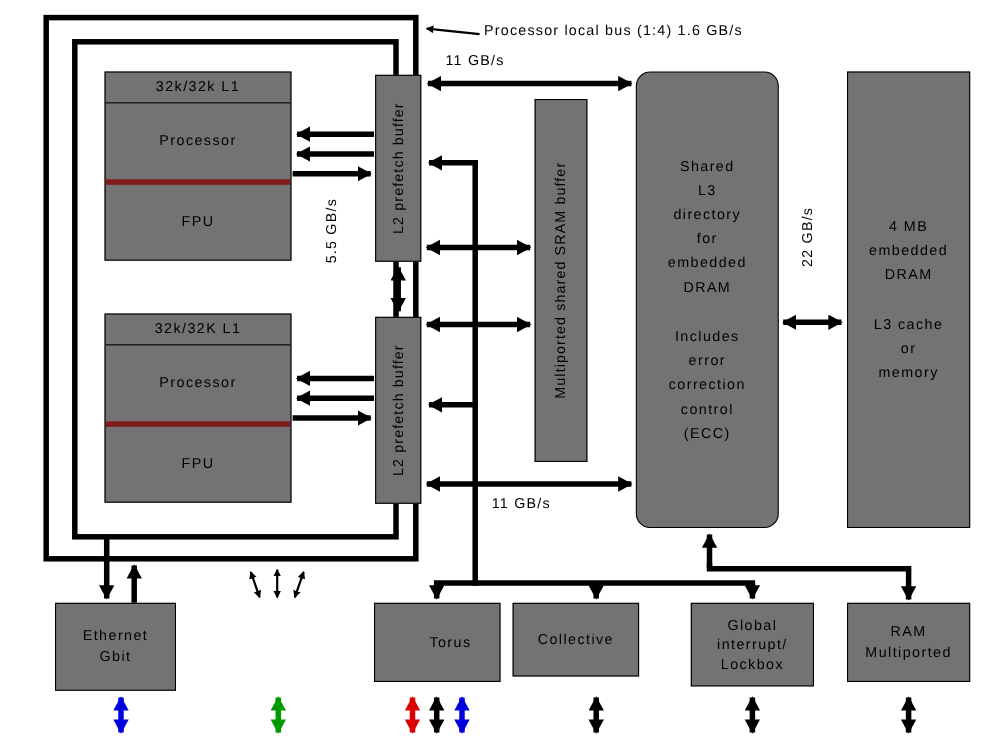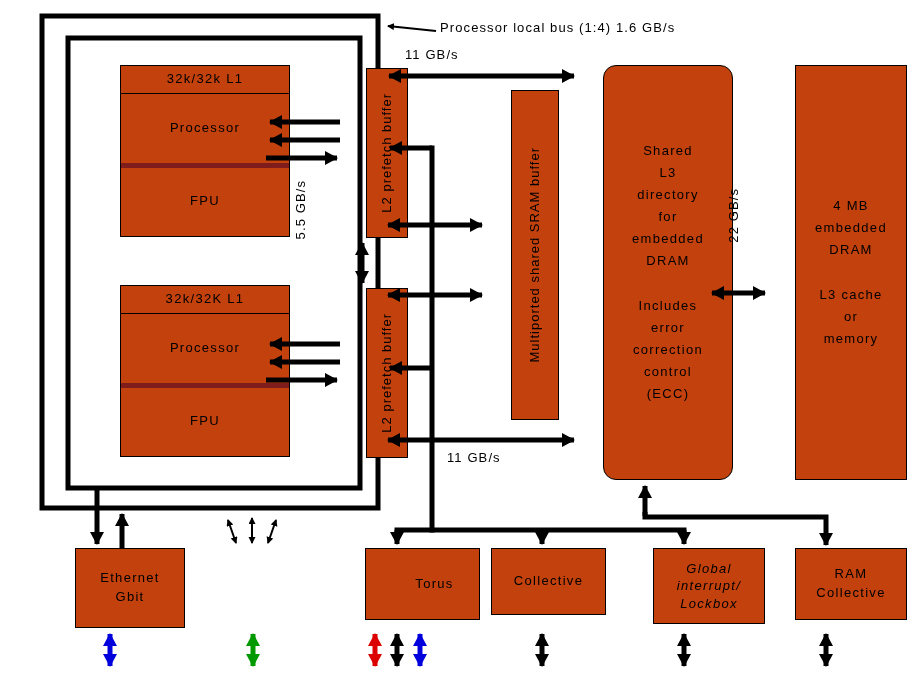--- a/index.html
+++ b/index.html
@@ -4,24 +4,24 @@
 <style>
   html,body { margin:0; padding:0; background:#fff; }
   .stage {
     position:relative; width:912px; height:684px; background:#ffffff;
     font-family:"Liberation Sans", sans-serif; color:#000; overflow:hidden;
   }
   .layer { position:absolute; left:0; top:0; }
   #bus-layer { z-index:1; }
   .box {
     position:absolute; z-index:2; box-sizing:border-box;
-    background:#c2410c; border:1px solid #000;
+    background:#737373; border:1px solid #000;
     display:flex; align-items:center; justify-content:center;
     text-align:center; font-size:13px; letter-spacing:1.3px;
-    white-space:pre-line; line-height:1.45;margin-left:25px;
+    white-space:pre-line; line-height:1.45;
   }
   .cpu { flex-direction:column; padding:0; }
   .cpu-sec { width:100%; display:flex; align-items:center; justify-content:center; box-sizing:border-box; }
   .cpu-l1 { height:28px; border-bottom:1px solid #000; }
   .cpu-core { flex:1; border-bottom:5px solid #7f1d1d; }
   .cpu-fpu { flex:1; }
   .vtext { writing-mode:vertical-rl; transform:rotate(180deg); letter-spacing:1px; }
   .tall { line-height:1.7; }
   .lbl { position:absolute; z-index:2; font-size:13px; letter-spacing:1.1px; white-space:pre-line; }
   .vlbl { position:absolute; z-index:2; font-size:13px; letter-spacing:1.1px;
@@ -89,28 +89,28 @@
   <div class="box" style="left:50px; top:548px; width:110px; height:80px;">
     <span>Ethernet
 Gbit</span>
   </div>
   <div class="box" style="left:340px; top:548px; width:115px; height:72px;padding-left:24px;">
     <span>Torus</span>
   </div>
   <div class="box" style="left:466px; top:548px; width:115px; height:67px;">
     <span>Collective</span>
   </div>
-  <div class="box" style="left:628px; top:548px; width:112px; height:76px; line-height:1.35;font-style:italic;">
+  <div class="box" style="left:628px; top:548px; width:112px; height:76px; line-height:1.35;">
     <span>Global
 interrupt/
 Lockbox</span>
   </div>
   <div class="box" style="left:770px; top:548px; width:112px; height:72px;">
     <span>RAM
-Collective</span>
+Multiported</span>
   </div>
 
   <div class="lbl" style="left:440px; top:20px;">Processor local bus (1:4) 1.6 GB/s</div>
   <div class="lbl" style="left:405px; top:47px;">11 GB/s</div>
   <div class="lbl" style="left:447px; top:450px;">11 GB/s</div>
   <div class="vlbl" style="left:293px; top:180px;">5.5 GB/s</div>
   <div class="vlbl" style="left:726px; top:188px;">22 GB/s</div>
 
   <svg id="arrow-layer" class="layer" width="912" height="684">
     <defs>

